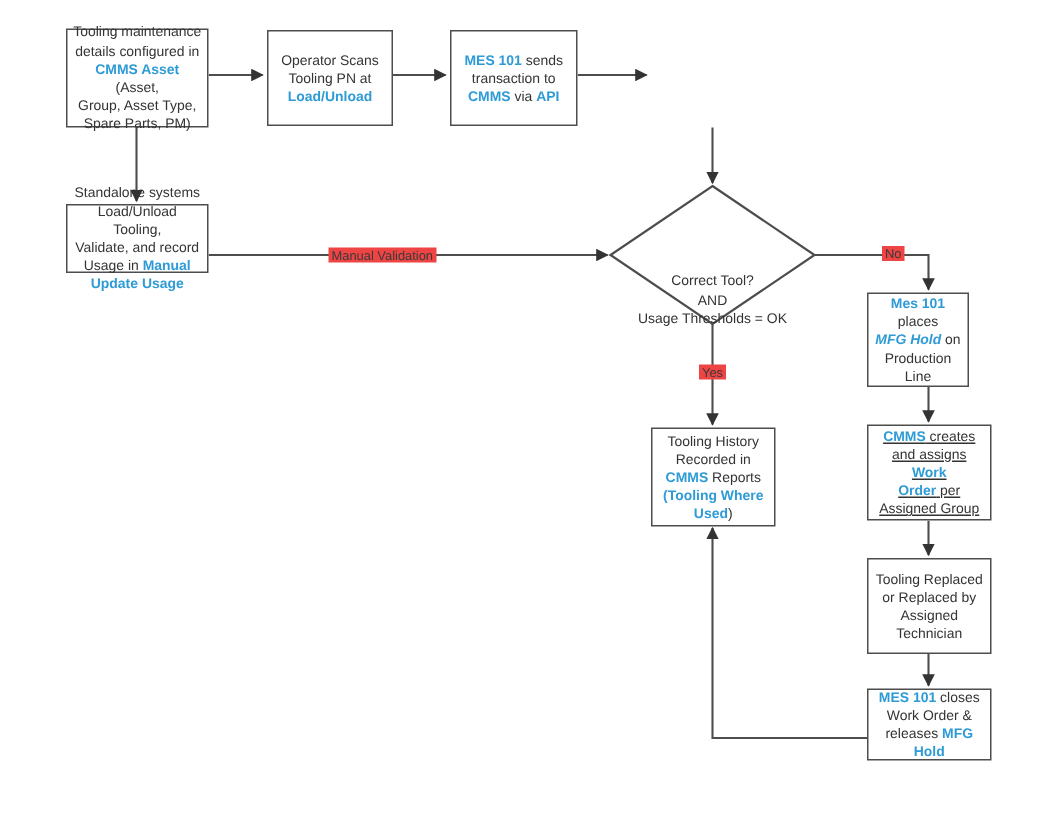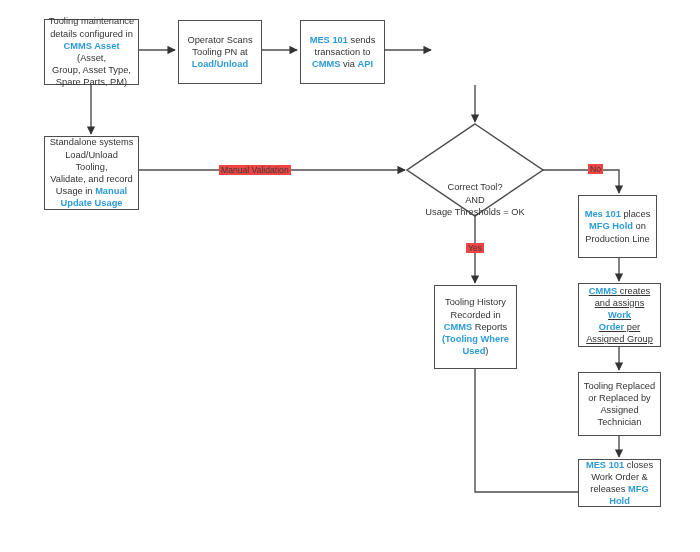--- a/index.html
+++ b/index.html
@@ -101,39 +101,39 @@
 
   <div class="node" style="left: 300px; top: 20px; width: 85px; height: 64px; border-color: rgb(77, 77, 77); color: rgb(51, 51, 51); justify-content: flex-end;">
     <span class="txt">
       <span class="hl" style="color: rgb(46, 155, 214);">MES 101</span><span> sends</span><br>
       <span>transaction to</span><br>
       <span class="hl" style="color: rgb(46, 155, 214);">CMMS</span><span> via </span><span class="hl" style="color: rgb(46, 155, 214);">API</span>
     </span>
   </div>
 
 
-  <div class="node" style="left: 44px; top: 136px; width: 95px; height: 74px; border-color: rgb(77, 77, 77); color: rgb(51, 51, 51);">
+  <div class="node" style="left: 44px; top: 136px; width: 95px; height: 46px; border-color: rgb(77, 77, 77); color: rgb(51, 51, 51);">
     <span class="txt"><span>Standalone systems</span><br><span>Load/Unload Tooling,</span><br><span>Validate, and record</span><br><span>Usage in </span><span class="hl" style="color: rgb(46, 155, 214);">Manual</span><br><span class="hl" style="color: rgb(46, 155, 214);">Update Usage</span></span>
   </div>
 
   <div class="diamond" style="left:405px;top:122px;width:140px;height:96px;">
     <svg class="dshape" viewBox="0 0 140 96" xmlns="http://www.w3.org/2000/svg">
       <polygon points="70,2 138,48 70,94 2,48" fill="#ffffff" stroke="#4d4d4d" stroke-width="1.5"></polygon>
     </svg>
     <span class="dtxt">
       <span>Correct Tool?</span><br>
       <span>AND</span><br>
       <span>Usage Thresholds = OK</span>
     </span>
   </div>
 
-  <div class="node" style="left: 578px; top: 195px; width: 79px; height: 63px; border-color: rgb(77, 77, 77); color: rgb(51, 51, 51);">
+  <div class="node" style="left: 578px; top: 195px; width: 68px; height: 63px; border-color: rgb(77, 77, 77); color: rgb(51, 51, 51);">
     <span class="txt">
       <span class="hl" style="color: rgb(46, 155, 214);">Mes 101</span><span> places</span><br>
-      <span class="hl" style="color: rgb(46, 155, 214);">MFG Hold</span><span> on</span><br>
+      <span class="hl" style="color: rgb(46, 155, 214); font-style: italic;">MFG Hold</span><span> on</span><br>
       <span>Production Line</span>
     </span>
   </div>
 
   <div class="node" style="left: 578px; top: 283px; width: 83px; height: 64px; border-color: rgb(77, 77, 77); color: rgb(51, 51, 51); text-decoration: underline;">
     <span class="txt">
       <span class="hl" style="color: rgb(46, 155, 214);">CMMS</span><span> creates</span><br>
       <span>and assigns </span><span class="hl" style="color: rgb(46, 155, 214);">Work</span><br>
       <span class="hl" style="color: rgb(46, 155, 214);">Order</span><span> per</span><br>
       <span>Assigned Group</span>
@@ -146,21 +146,21 @@
 
   <div class="node" style="left: 578px; top: 459px; width: 83px; height: 48px; border-color: rgb(77, 77, 77); color: rgb(51, 51, 51);">
     <span class="txt">
       <span class="hl" style="color: rgb(46, 155, 214);">MES 101</span><span> closes</span><br>
       <span>Work Order &amp;</span><br>
       <span>releases </span><span class="hl" style="color: rgb(46, 155, 214);">MFG</span><br>
       <span class="hl" style="color: rgb(46, 155, 214);">Hold</span>
     </span>
   </div>
 
-  <div class="node" style="left: 434px; top: 285px; width: 83px; height: 84px; border-color: rgb(77, 77, 77); color: rgb(51, 51, 51);">
+  <div class="node" style="left: 434px; top: 285px; width: 83px; height: 66px; border-color: rgb(77, 77, 77); color: rgb(51, 51, 51);">
     <span class="txt"><span>Tooling History</span><br><span>Recorded in</span><br><span class="hl" style="color: rgb(46, 155, 214);">CMMS</span><span> Reports</span><br><span class="hl" style="color: rgb(46, 155, 214);">(Tooling Where</span><br><span class="hl" style="color: rgb(46, 155, 214);">Used</span><span>)</span></span>
   </div>
 
   <div class="elabel" style="left:219px;top:165px;">Manual Validation</div>
 
   <div class="elabel" style="left:588px;top:164px;">No</div>
 
   <div class="elabel" style="left:466px;top:243px;">Yes</div>
 
 </div>

